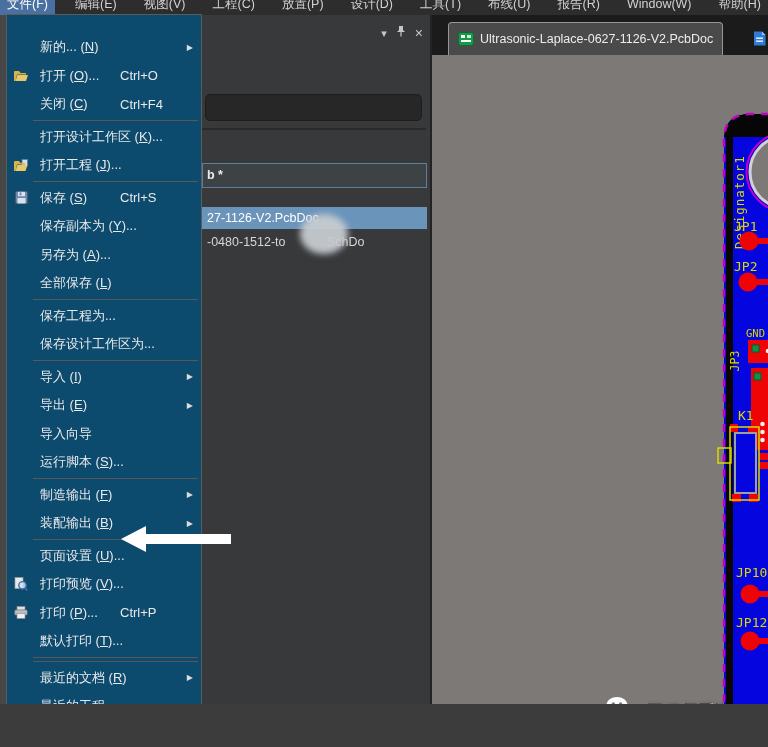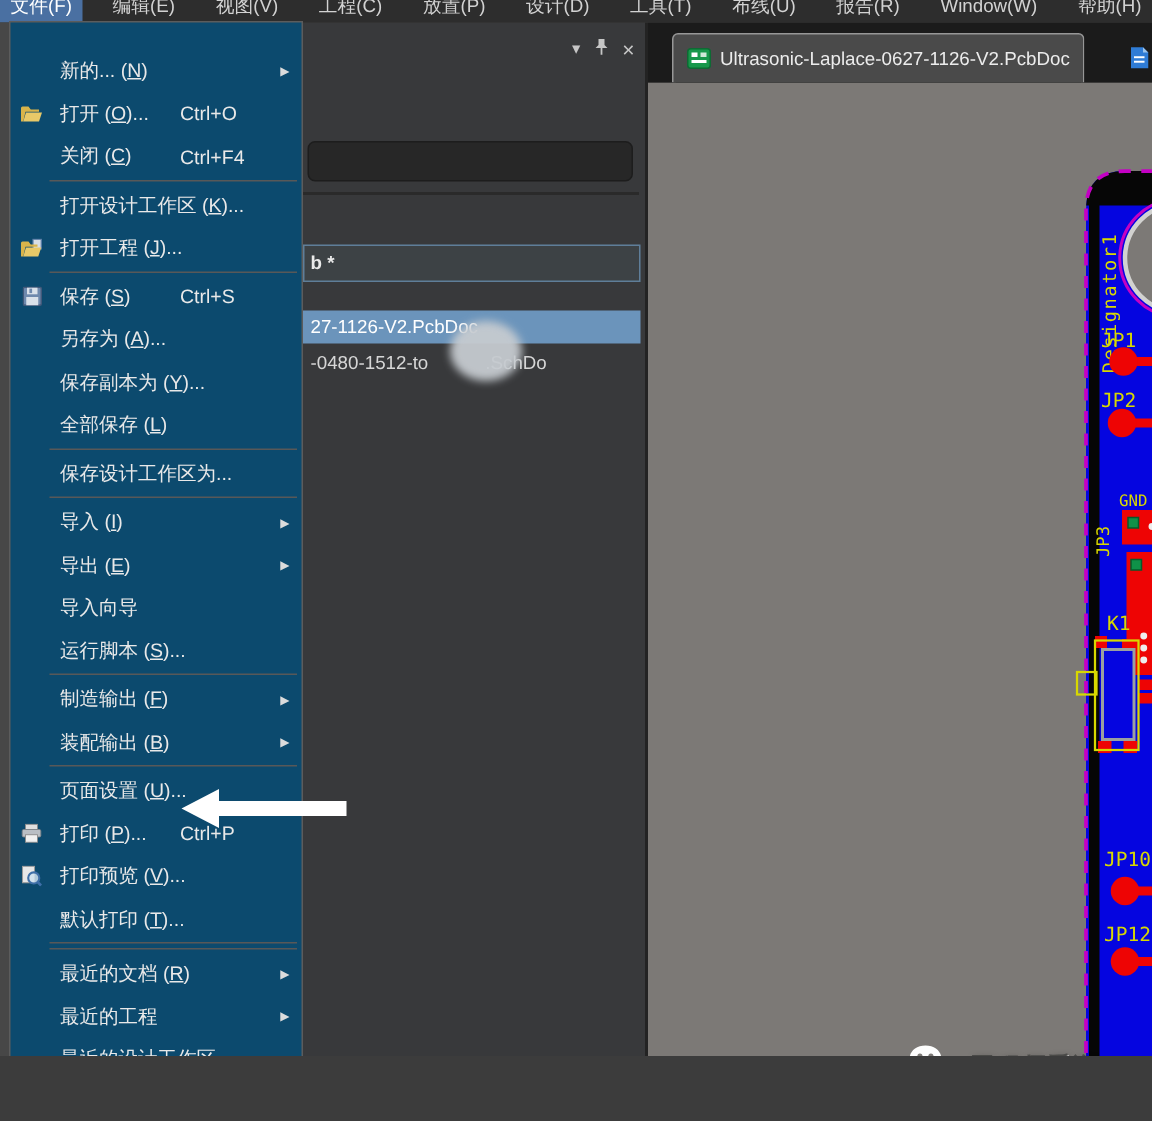--- a/index.html
+++ b/index.html
@@ -235,33 +235,37 @@
             <rect x="3" y="0.8" width="7" height="4.4" fill="#d9e1ea"></rect>
             <rect x="4.6" y="1.4" width="1.8" height="3" fill="#6e89ad"></rect>
             <rect x="2.5" y="7" width="8" height="5.5" fill="#d9e1ea"></rect>
           </svg>
         </span>
         <span class="mi-label">保存 (<u>S</u>)</span>
         <span class="mi-shortcut">Ctrl+S</span>
       </div>
       <div class="menu-item">
         <span class="mi-icon"></span>
+        <span class="mi-label">保存副本为 (<u>Y</u>)...</span>
+      </div>
+      <div class="menu-item">
+        <span class="mi-icon"></span>
         <span class="mi-label">另存为 (<u>A</u>)...</span>
       </div>
       <div class="menu-item">
         <span class="mi-icon"></span>
-        <span class="mi-label">保存副本为 (<u>Y</u>)...</span>
-      </div>
-      <div class="menu-item">
-        <span class="mi-icon"></span>
         <span class="mi-label">全部保存 (<u>L</u>)</span>
       </div>
       <div class="menu-sep"></div>
       <div class="menu-item">
         <span class="mi-icon"></span>
+        <span class="mi-label">保存工程为...</span>
+      </div>
+      <div class="menu-item">
+        <span class="mi-icon"></span>
         <span class="mi-label">保存设计工作区为...</span>
       </div>
       <div class="menu-sep"></div>
       <div class="menu-item">
         <span class="mi-icon"></span>
         <span class="mi-label">导入 (<u>I</u>)</span>
         <span class="mi-arrow">▶</span>
       </div>
       <div class="menu-item">
         <span class="mi-icon"></span>
@@ -284,41 +288,41 @@
       </div>
       <div class="menu-item">
         <span class="mi-icon"></span>
         <span class="mi-label">装配输出 (<u>B</u>)</span>
         <span class="mi-arrow">▶</span>
       </div>
       <div class="menu-sep"></div>
       <div class="menu-item">
         <span class="mi-icon"></span>
         <span class="mi-label">页面设置 (<u>U</u>)...</span>
+      </div>
+      <div class="menu-item">
+        <span class="mi-icon">
+          <svg width="14" height="14" viewBox="0 0 14 14">
+            <rect x="1" y="0.5" width="8" height="11" fill="#e8e8e8" stroke="#9a9a9a" stroke-width="0.7"></rect>
+            <circle cx="8.5" cy="8.3" r="3.7" fill="#cfe0ef" fill-opacity="0.85" stroke="#3f6fa8" stroke-width="1.4"></circle>
+            <line x1="11.1" y1="11" x2="13.4" y2="13.3" stroke="#3f6fa8" stroke-width="1.8"></line>
+          </svg>
+        </span>
+        <span class="mi-label">打印预览 (<u>V</u>)...</span>
       </div>
       <div class="menu-item">
         <span class="mi-icon">
           <svg width="14" height="13" viewBox="0 0 14 13">
             <rect x="3" y="0.5" width="8" height="3.5" fill="#e0e0e0" stroke="#8a8a8a" stroke-width="0.6"></rect>
             <rect x="0.8" y="4" width="12.4" height="5" rx="1" fill="#b9bec4" stroke="#7d8288" stroke-width="0.6"></rect>
             <rect x="3" y="7.5" width="8" height="5" fill="#f0f0f0" stroke="#8a8a8a" stroke-width="0.6"></rect>
           </svg>
         </span>
         <span class="mi-label">打印 (<u>P</u>)...</span>
         <span class="mi-shortcut">Ctrl+P</span>
-      </div>
-      <div class="menu-item">
-        <span class="mi-icon">
-          <svg width="14" height="14" viewBox="0 0 14 14">
-            <rect x="1" y="0.5" width="8" height="11" fill="#e8e8e8" stroke="#9a9a9a" stroke-width="0.7"></rect>
-            <circle cx="8.5" cy="8.3" r="3.7" fill="#cfe0ef" fill-opacity="0.85" stroke="#3f6fa8" stroke-width="1.4"></circle>
-            <line x1="11.1" y1="11" x2="13.4" y2="13.3" stroke="#3f6fa8" stroke-width="1.8"></line>
-          </svg>
-        </span>
-        <span class="mi-label">打印预览 (<u>V</u>)...</span>
       </div>
       <div class="menu-item">
         <span class="mi-icon"></span>
         <span class="mi-label">默认打印 (<u>T</u>)...</span>
       </div>
       <div class="menu-sep"></div>
       <div class="menu-sep"></div>
       <div class="menu-item">
         <span class="mi-icon"></span>
         <span class="mi-label">最近的文档 (<u>R</u>)</span>

